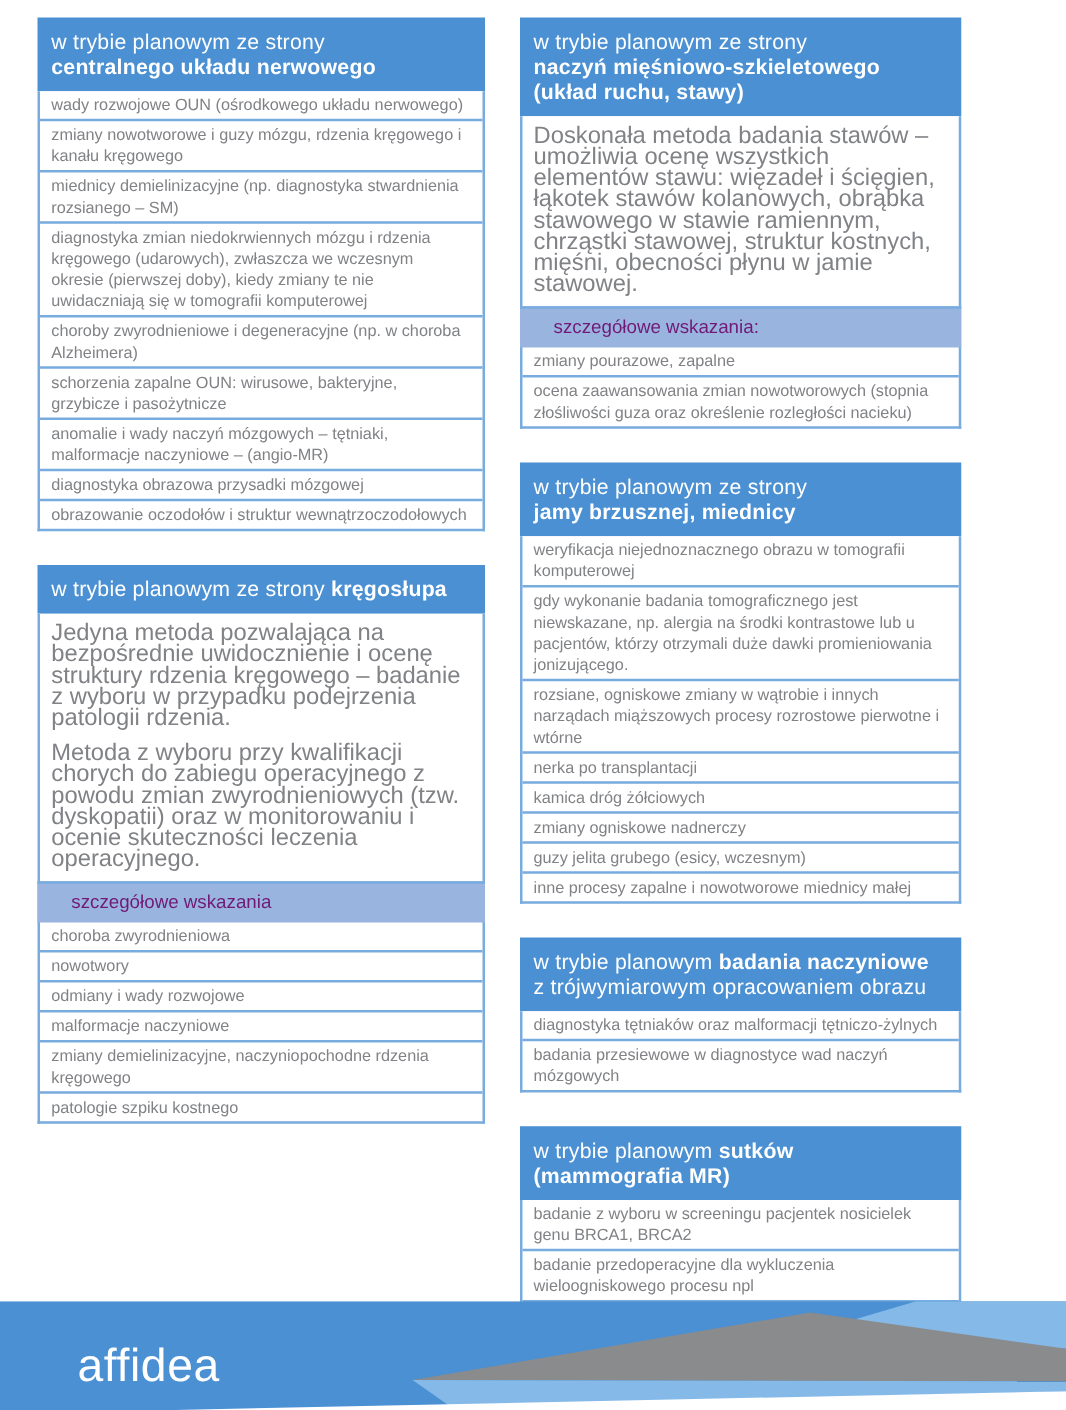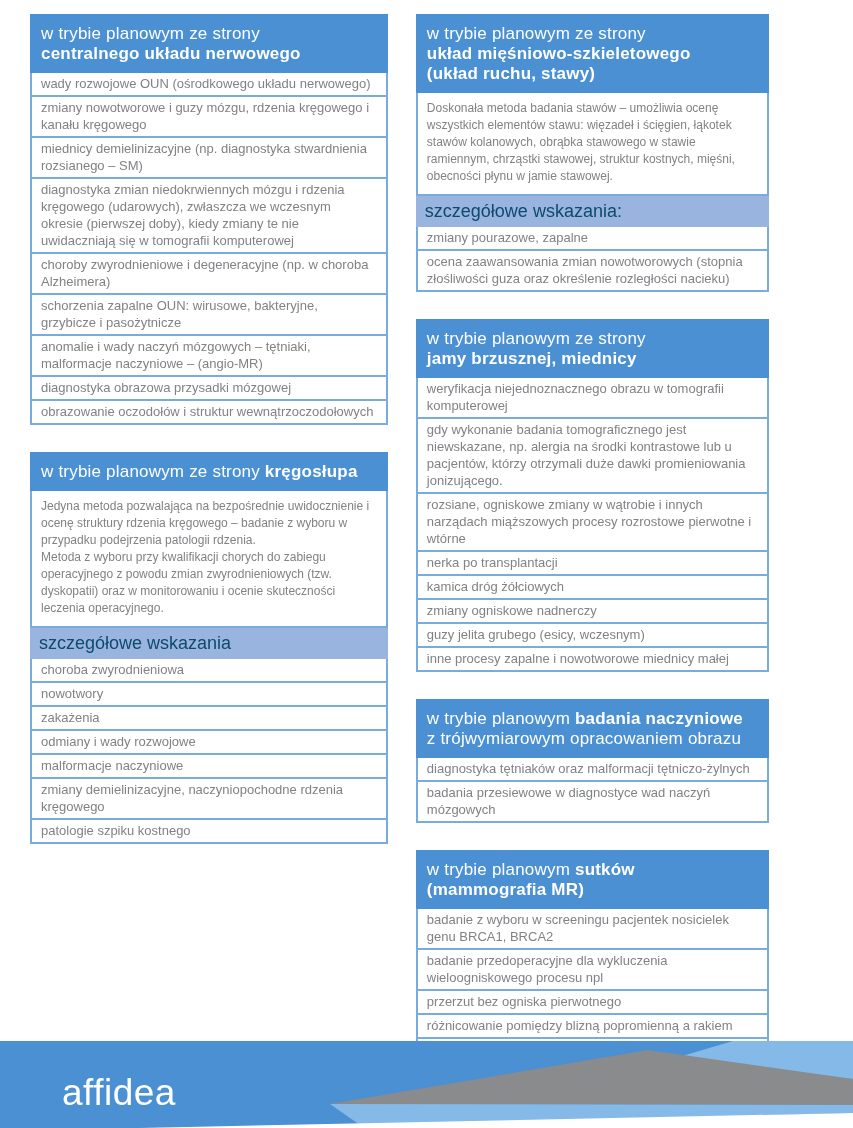--- a/index.html
+++ b/index.html
@@ -15,26 +15,26 @@
   .section { margin-bottom:27px; }
   .section:last-child { margin-bottom:0; }
   .section-header {
     background:#4a90d2; color:#ffffff;
     font-size:17px; line-height:20px; padding:10px 12px 9px 11px;
     letter-spacing:0.2px;
   }
   .section-header .hline { display:block; }
   .section-header b { font-weight:bold; }
   .section-body { border:2px solid #78abde; border-top:none; background:#fff; }
-  .desc { color:#808285; font-size:12px; line-height:17px; padding:7px 10px 9px 9px; }
+  .desc { color:#808285; font-size:19px; line-height:17px; padding:7px 10px 9px 9px; }
   .desc p { margin:0; }
-  .desc p + p { }
+  .desc p + p { margin-top:11px; }
   .sub-header {
-    background:#9ab4e0; color:#0c4a6e; font-size:18px; line-height:20px;
-    padding:5px 10px 6px 9px; margin:0 -2px; 
+    background:#9ab4e0; color:#701a75; font-size:15px; line-height:20px;
+    padding:5px 10px 6px 27px; margin:0 -2px; 
   }
   .row {
     color:#808285; font-size:13px; line-height:17px;
     padding:2px 10px 3px 9px; border-top:2px solid #78abde;
   }
   .section-body .row:first-child { border-top:none; }
   .sub-header + .row { border-top:none; }
   .desc + .sub-header { border-top:2px solid #78abde; }
   
   .footer { position:absolute; left:0; top:1041px; width:853px; height:87px; }
@@ -77,33 +77,32 @@
             <span class="hline"><span>w trybie planowym ze strony </span><b>kręgosłupa</b></span>
           </div>
           <div class="section-body">
             <div class="desc">
               <p>Jedyna metoda pozwalająca na bezpośrednie uwidocznienie i ocenę struktury rdzenia kręgowego – badanie z wyboru w przypadku podejrzenia patologii rdzenia.</p>
               <p>Metoda z wyboru przy kwalifikacji chorych do zabiegu operacyjnego z powodu zmian zwyrodnieniowych (tzw. dyskopatii) oraz w monitorowaniu i ocenie skuteczności leczenia operacyjnego.</p>
             </div>
             <div class="sub-header">szczegółowe wskazania</div>
             <div class="row">choroba zwyrodnieniowa</div>
             <div class="row">nowotwory</div>
-            <div class="row">zakażenia</div>
             <div class="row">odmiany i wady rozwojowe</div>
             <div class="row">malformacje naczyniowe</div>
             <div class="row">zmiany demielinizacyjne, naczyniopochodne rdzenia kręgowego</div>
             <div class="row">patologie szpiku kostnego</div>
           </div>
         </div>
       </div>
     <div class="col col-right">
         <div class="section">
           <div class="section-header">
             <span class="hline"><span>w trybie planowym ze strony</span></span>
-            <span class="hline"><b>układ mięśniowo-szkieletowego</b></span>
+            <span class="hline"><b>naczyń mięśniowo-szkieletowego</b></span>
             <span class="hline"><b>(układ ruchu, stawy)</b></span>
           </div>
           <div class="section-body">
             <div class="desc">
               <p>Doskonała metoda badania stawów – umożliwia ocenę wszystkich elementów stawu: więzadeł i ścięgien, łąkotek stawów kolanowych, obrąbka stawowego w stawie ramiennym, chrząstki stawowej, struktur kostnych, mięśni, obecności płynu w jamie stawowej.</p>
             </div>
             <div class="sub-header">szczegółowe wskazania:</div>
             <div class="row">zmiany pourazowe, zapalne</div>
             <div class="row">ocena zaawansowania zmian nowotworowych (stopnia złośliwości guza oraz określenie rozległości nacieku)</div>
           </div>

